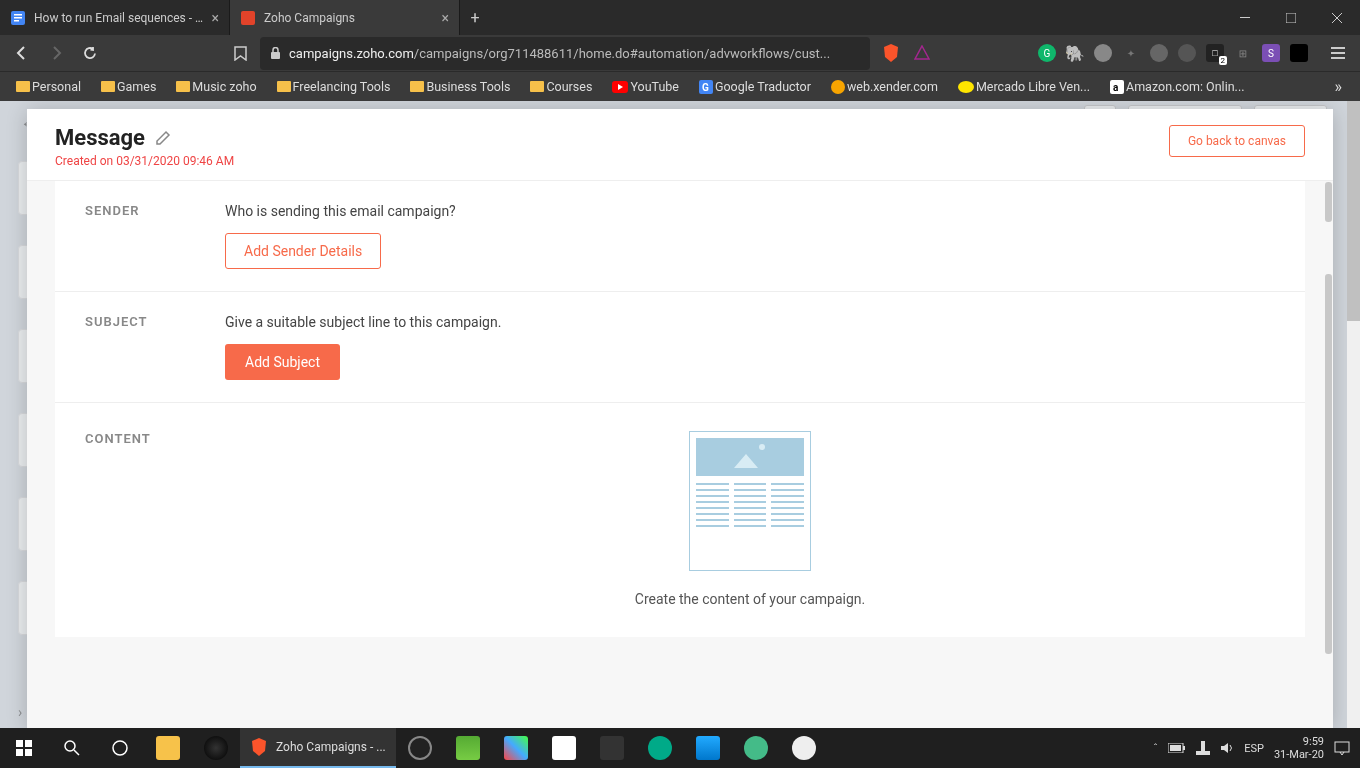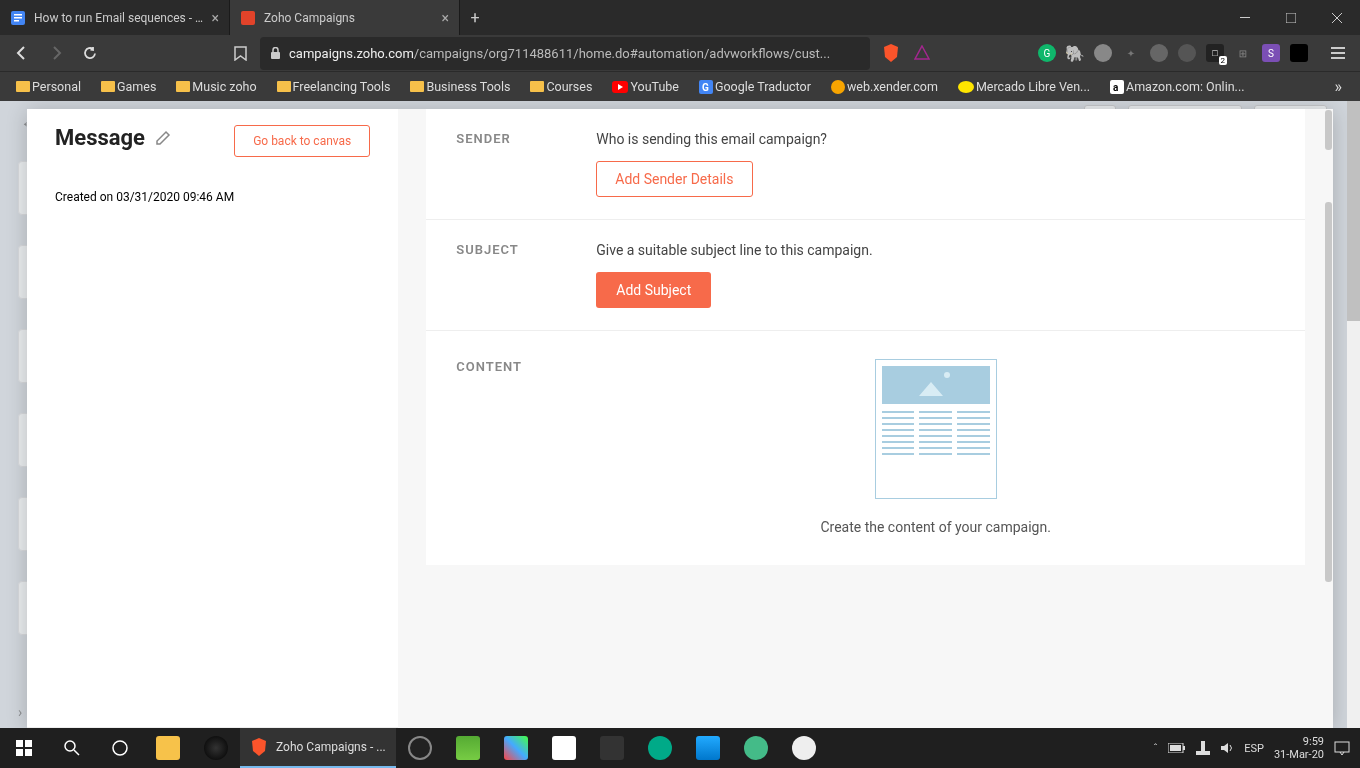--- a/index.html
+++ b/index.html
@@ -42,26 +42,26 @@
 .bg-title { font-size:22px; color:#222; }
 .bg-edit { color:#888; }
 .bg-right { margin-left:auto; display:flex; gap:12px; }
 .bg-btn { border:1px solid #bbb; padding:6px 14px; color:#444; font-size:14px; border-radius:3px; background:#fff; }
 .bg-sidebar-items { position:absolute; left:18px; top:60px; display:flex; flex-direction:column; gap:30px; }
 .bg-sb { width:210px; height:54px; background:#fff; border:1px solid #ddd; border-radius:4px; }
 .bg-footer { position:absolute; left:18px; bottom:8px; color:#555; font-size:14px; display:flex; align-items:center; gap:8px; }
 .bg-endflow { position:absolute; bottom:2px; left:50%; transform:translateX(-50%); color:#888; font-size:12px; }
 
 
-.modal { position:absolute; left:27px; right:14px; top:8px; bottom:0; background:#fff; box-shadow:0 2px 20px rgba(0,0,0,.2); display:flex; flex-direction:row; }
+.modal { position:absolute; left:27px; right:14px; top:8px; bottom:0; background:#fff; box-shadow:0 2px 20px rgba(0,0,0,.2); display:flex; flex-direction:column; }
 .modal-head { padding:16px 28px 12px; display:flex; align-items:flex-start; border-bottom:1px solid #eee; }
 .mh-left { display:flex; flex-direction:column; gap:4px; }
 .mh-title-row { display:flex; align-items:center; gap:10px; }
 .mh-title { font-size:22px; font-weight:700; color:#222; }
-.mh-sub { font-size:12px; color:#000000;margin-top:36px; }
+.mh-sub { font-size:12px; color:#ef4444; }
 .mh-btn { margin-left:auto; border:1px solid #f76a4a; color:#f76a4a; background:#fff; padding:8px 18px; font-size:12px; border-radius:3px; cursor:pointer; }
 
 .modal-body { flex:1; overflow:auto; position:relative; background:#f7f7f7; padding:0 28px; }
 .panel { background:#fff; margin:0; }
 .row { display:flex; padding:22px 30px; border-bottom:1px solid #eee; align-items:flex-start; }
 .row-label { width:140px; color:#888; font-size:13px; letter-spacing:1px; font-weight:600; }
 .row-body { flex:1; display:flex; flex-direction:column; gap:14px; align-items:flex-start; }
 .row-desc { color:#444; font-size:14px; }
 .btn-primary { background:#f76a4a; color:#fff; border:none; padding:10px 20px; font-size:14px; border-radius:3px; cursor:pointer; }
 .btn-outline { background:#fff; color:#f76a4a; border:1px solid #f76a4a; padding:9px 18px; font-size:14px; border-radius:3px; cursor:pointer; }

